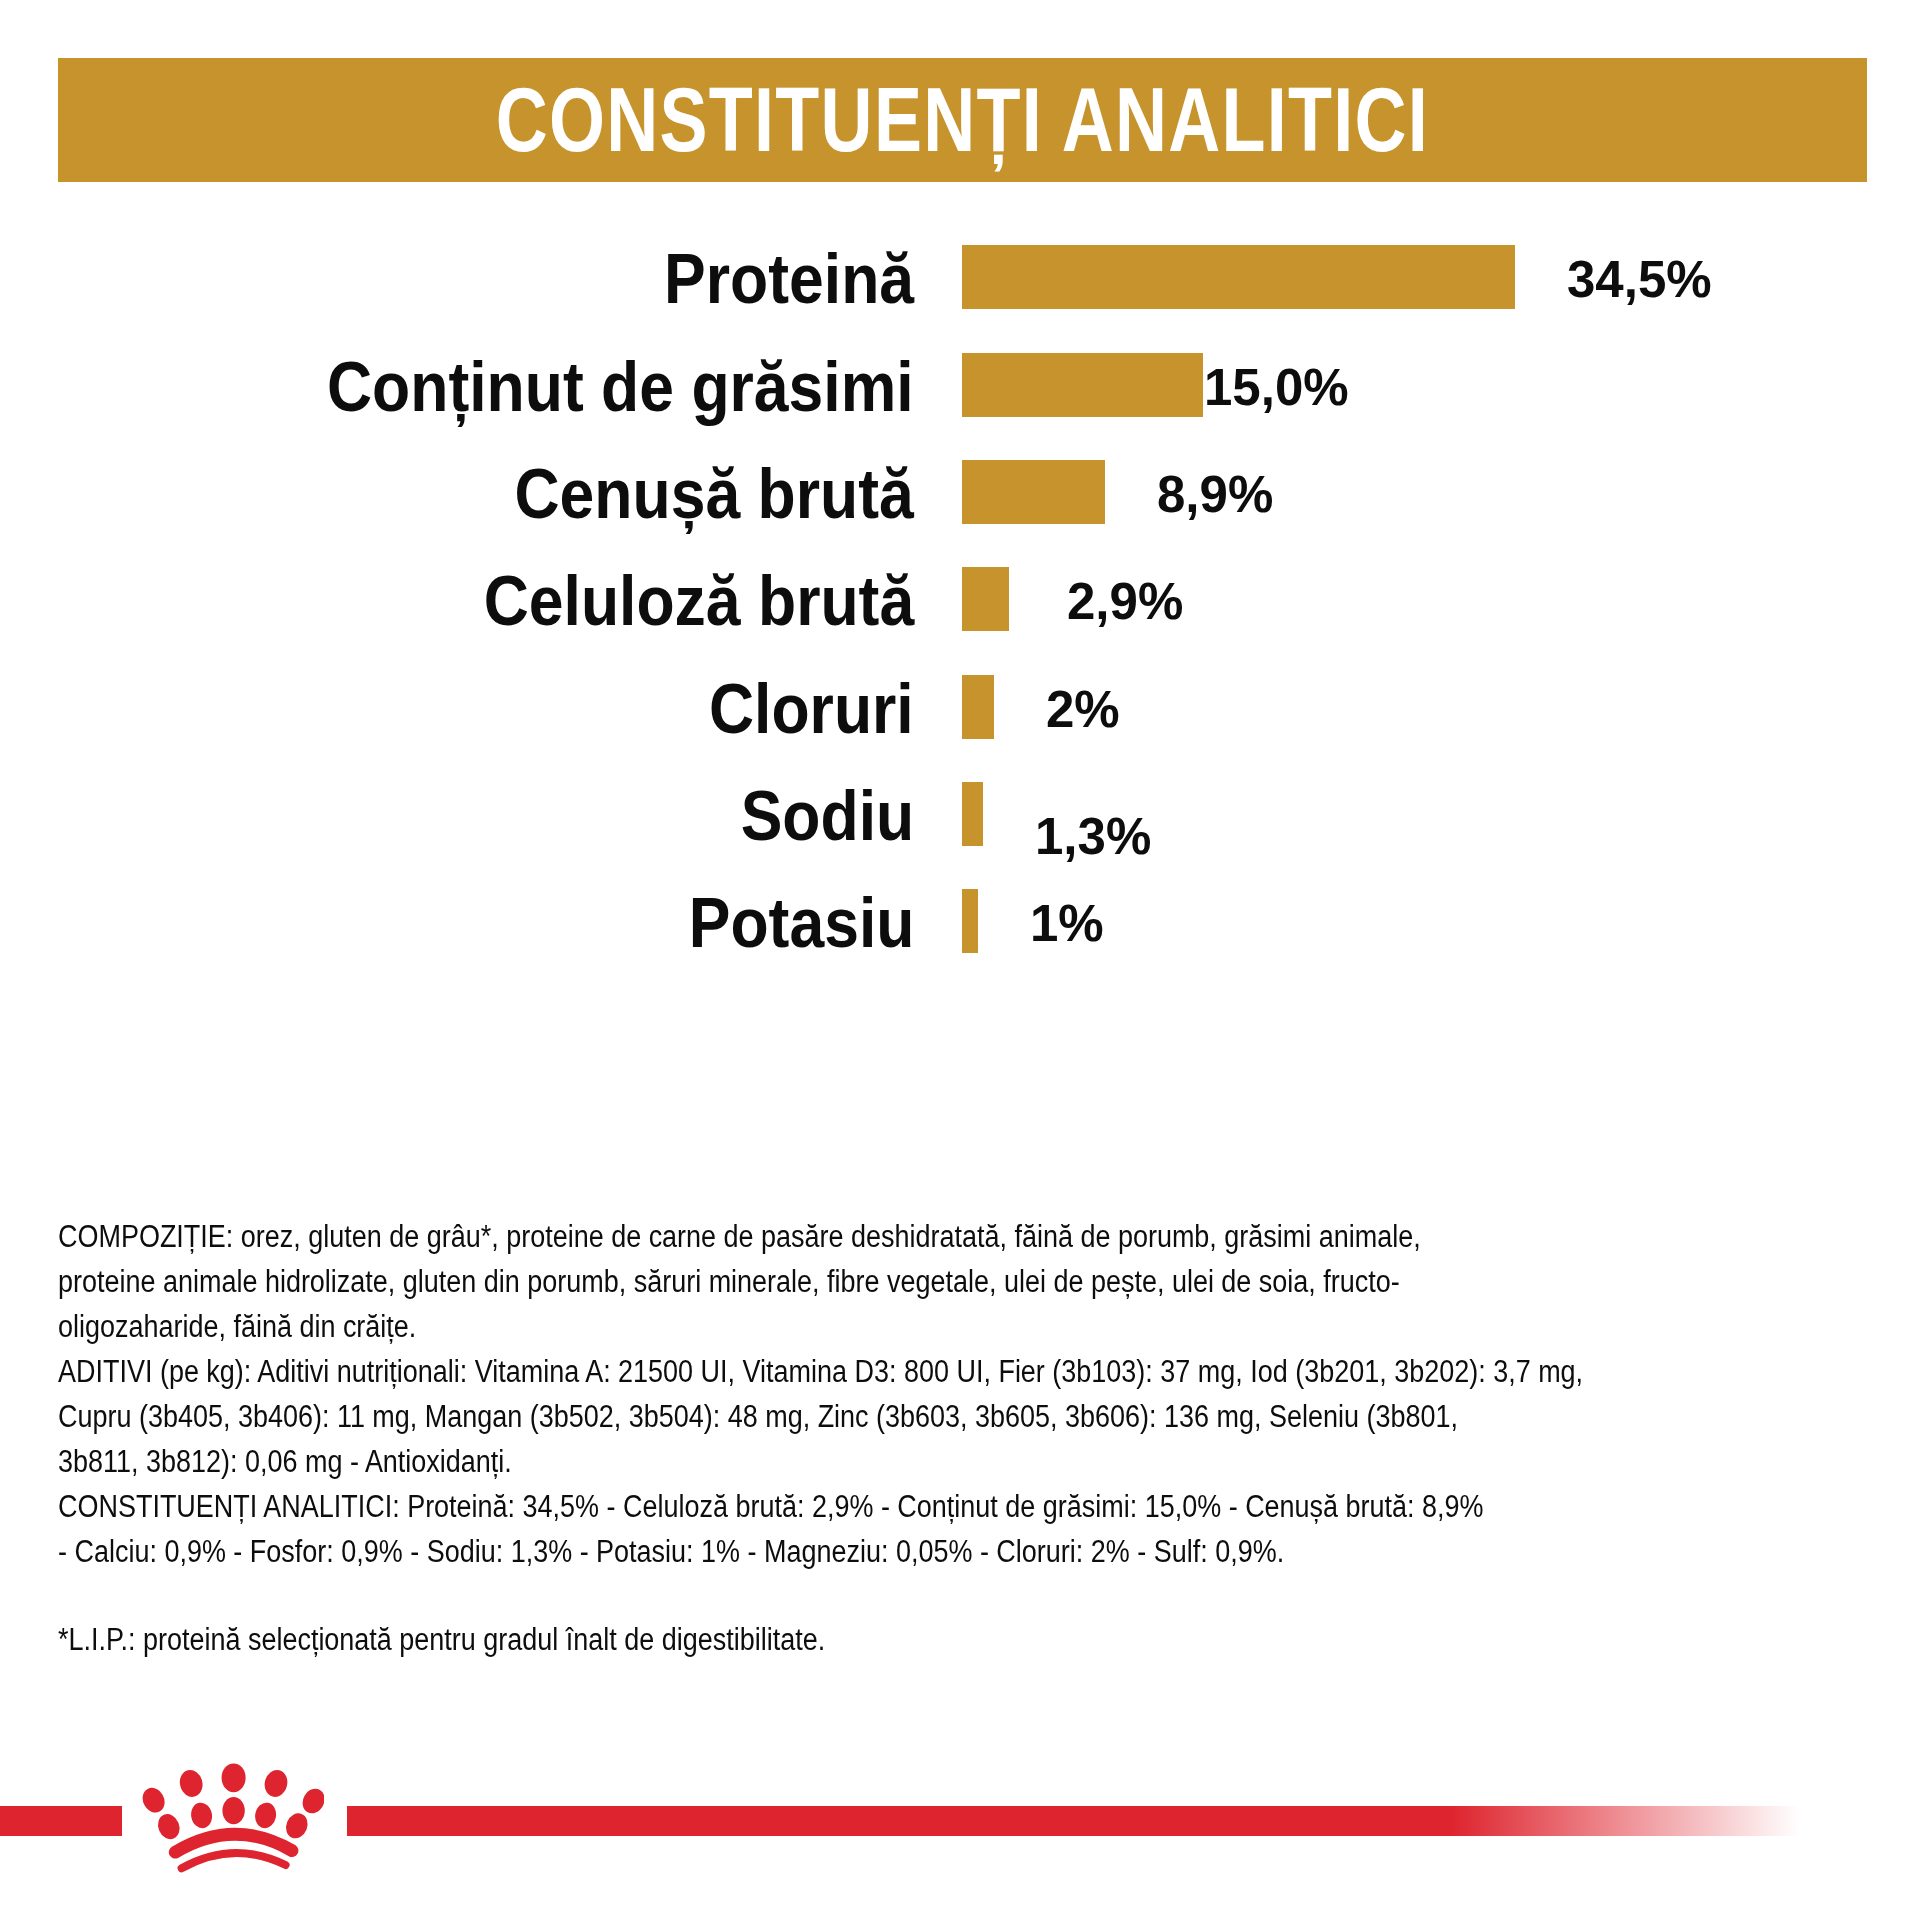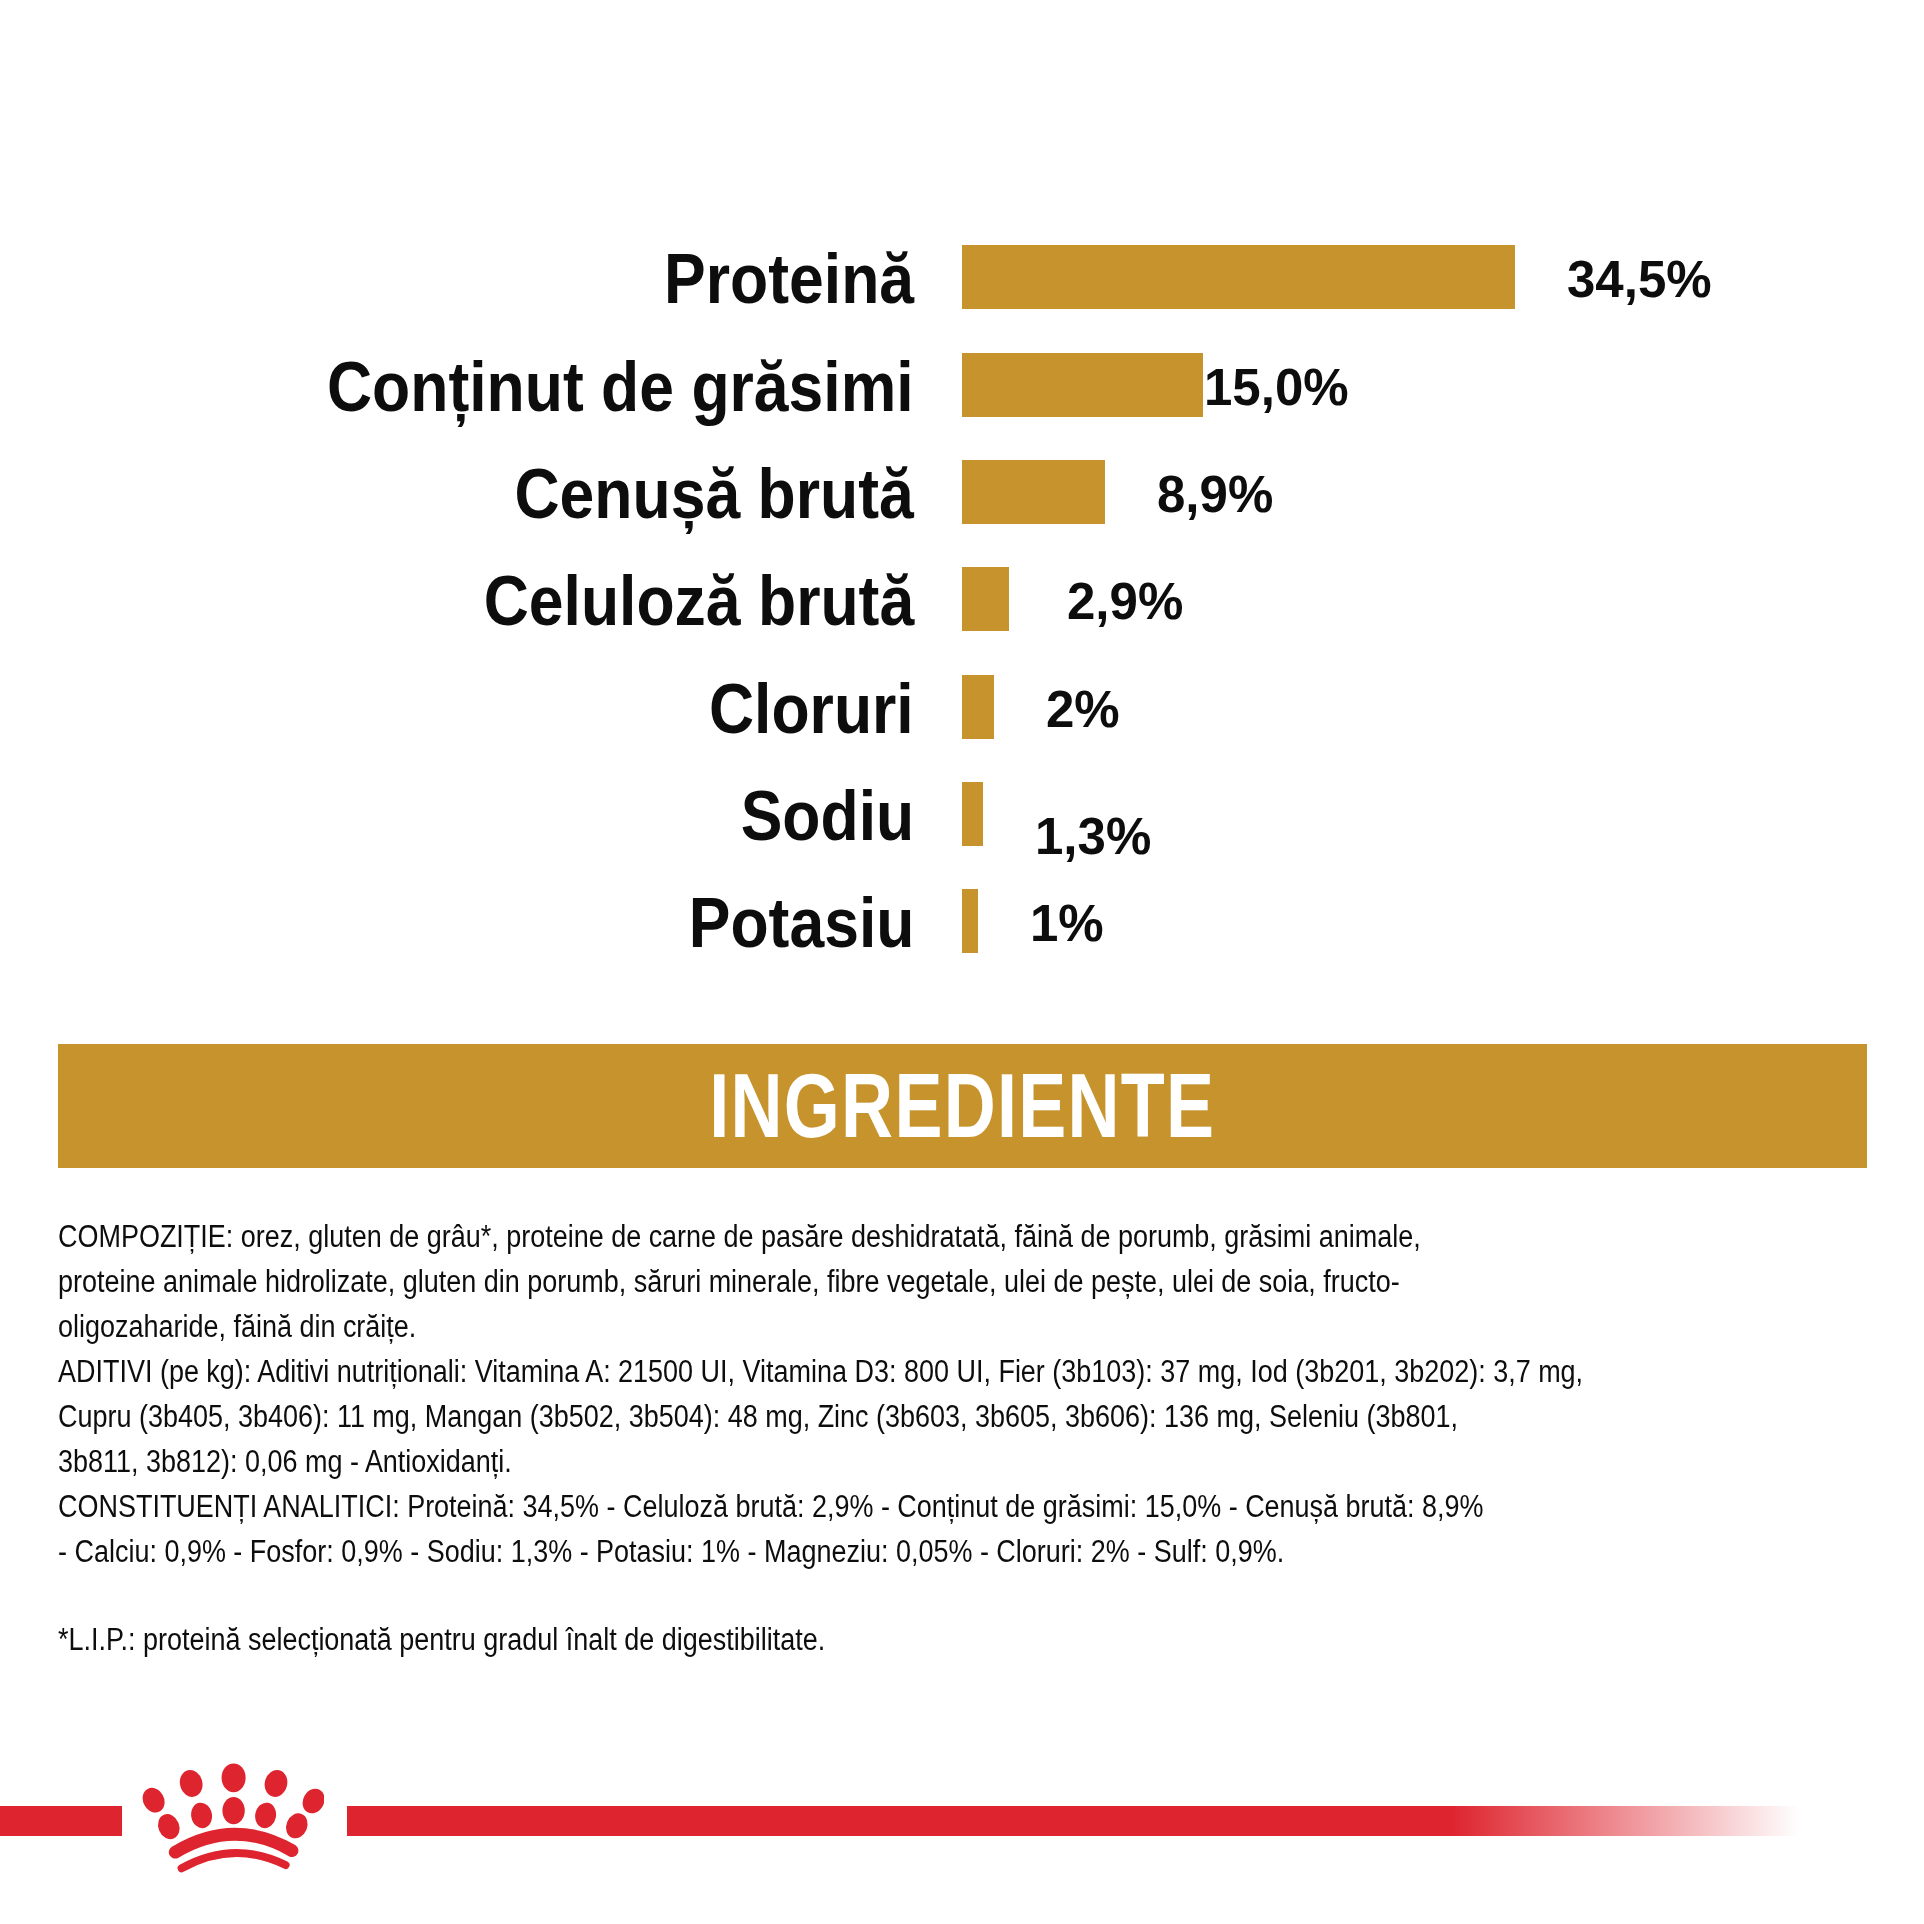--- a/index.html
+++ b/index.html
@@ -101,20 +101,23 @@
     height:112px;
   }
   .crown ellipse, .crown path{fill:var(--red);}
   .crown path{fill:none;stroke:var(--red);}
 </style>
 </head>
 <body>
 
 <div class="page">
 
+  <header class="banner banner-analytical">
+    <span class="banner-text">CONSTITUENȚI ANALITICI</span>
+  </header>
 
   <section class="chart" id="chart">
       <div class="bar-label" style="top: 245px;">Proteină</div>
       <div class="bar" style="top: 245px; width: 553px; background: rgb(198, 147, 44);"></div>
       <div class="bar-value" style="top: 245px; left: 1567px;">34,5%</div>
       <div class="bar-label" style="top: 353px;">Conținut de grăsimi</div>
       <div class="bar" style="top: 353px; width: 241px; background: rgb(198, 147, 44);"></div>
       <div class="bar-value" style="top: 353px; left: 1204px;">15,0%</div>
       <div class="bar-label" style="top: 460px;">Cenușă brută</div>
       <div class="bar" style="top: 460px; width: 143px; background: rgb(198, 147, 44);"></div>
@@ -126,23 +129,20 @@
       <div class="bar" style="top: 675px; width: 32px; background: rgb(198, 147, 44);"></div>
       <div class="bar-value" style="top: 675px; left: 1046px;">2%</div>
       <div class="bar-label" style="top: 782px;">Sodiu</div>
       <div class="bar" style="top: 782px; width: 21px; background: rgb(198, 147, 44);"></div>
       <div class="bar-value" style="top: 782px; left: 1035px; margin-top: 20px;">1,3%</div>
       <div class="bar-label" style="top: 889px;">Potasiu</div>
       <div class="bar" style="top: 889px; width: 16px; background: rgb(198, 147, 44);"></div>
       <div class="bar-value" style="top: 889px; left: 1030px;">1%</div>
     </section>
 
-  <header class="banner banner-ingredients">
-    <span class="banner-text">INGREDIENTE</span>
-  </header>
 
   <div class="bodytext">COMPOZIȚIE: orez, gluten de grâu*, proteine de carne de pasăre deshidratată, făină de porumb, grăsimi animale,
 proteine animale hidrolizate, gluten din porumb, săruri minerale, fibre vegetale, ulei de pește, ulei de soia, fructo-
 oligozaharide, făină din crăițe.
 ADITIVI (pe kg): Aditivi nutriționali: Vitamina A: 21500 UI, Vitamina D3: 800 UI, Fier (3b103): 37 mg, Iod (3b201, 3b202): 3,7 mg,
 Cupru (3b405, 3b406): 11 mg, Mangan (3b502, 3b504): 48 mg, Zinc (3b603, 3b605, 3b606): 136 mg, Seleniu (3b801,
 3b811, 3b812): 0,06 mg - Antioxidanți.
 CONSTITUENȚI ANALITICI: Proteină: 34,5% - Celuloză brută: 2,9% - Conținut de grăsimi: 15,0% - Cenușă brută: 8,9%
 - Calciu: 0,9% - Fosfor: 0,9% - Sodiu: 1,3% - Potasiu: 1% - Magneziu: 0,05% - Cloruri: 2% - Sulf: 0,9%.</div>
 

